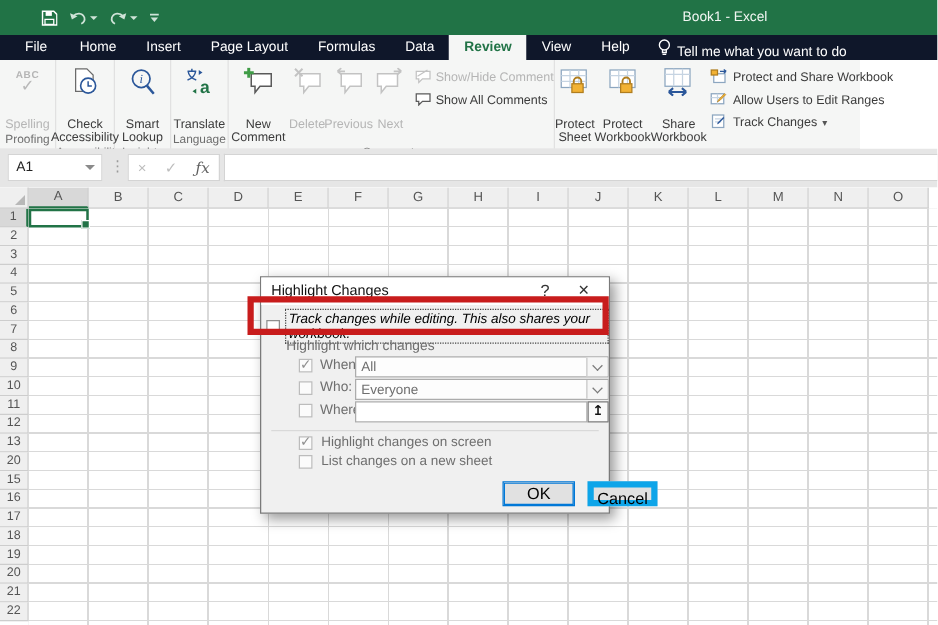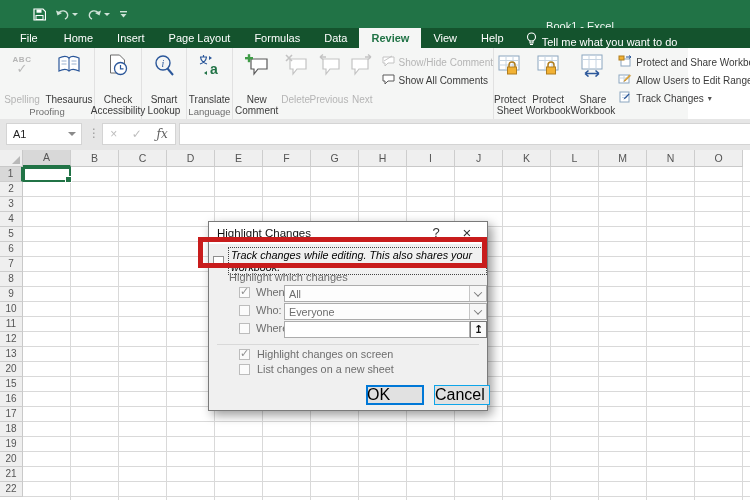--- a/index.html
+++ b/index.html
@@ -5,24 +5,24 @@
   html,body{margin:0;padding:0;}
   body{font-family:"Liberation Sans","DejaVu Sans",sans-serif;-webkit-font-smoothing:antialiased;}
   #app{position:relative;width:750px;height:500px;background:#fff;overflow:hidden;font-size:11px;color:#262626;}
 
   
   .titlebar{position:absolute;left:0;top:0;width:750px;height:28px;background:#217346;display:flex;align-items:center;}
   .qat{display:flex;align-items:center;gap:9px;margin-left:33px;}
   .qat .qbtn{display:flex;align-items:center;gap:2px;cursor:default;}
   .qat svg{display:block;}
   .qcaret{width:0;height:0;border-left:3px solid transparent;border-right:3px solid transparent;border-top:3px solid #cfe3d8;}
-  .win-title{position:absolute;left:505px;top:0;width:150px;height:28px;line-height:28px;text-align:center;color:#f2f6f3;font-size:11px;margin-top:12px;}
-
-  
-  .tabrow{position:absolute;left:0;top:28px;width:750px;height:20px;background:#14532d;display:flex;align-items:stretch;}
+  .win-title{position:absolute;left:505px;top:0;width:150px;height:28px;line-height:28px;text-align:center;color:#f2f6f3;font-size:11px;}
+
+  
+  .tabrow{position:absolute;left:0;top:28px;width:750px;height:20px;background:#0f172a;display:flex;align-items:stretch;}
   .tab{padding:0 12px;line-height:20px;color:#fff;font-size:11px;cursor:default;}
   .tab.file{margin-left:6px;padding:0 14px;}
   .tab.active{background:#f5f6f5;color:#217346;font-weight:bold;}
   .tellme{display:flex;align-items:flex-end;gap:5px;color:#fff;margin-left:10px;font-size:11px;}
 
   
   .ribbon{position:absolute;left:0;top:48px;width:688px;height:71px;background:#f5f6f5;border-bottom:1px solid #d2d2d2;display:flex;}
   .rgroup{display:flex;flex-direction:column;border-right:1px solid #e1e1e1;box-sizing:border-box;}
   .rgroup-buttons{flex:1;display:flex;align-items:stretch;padding-top:1px;}
   .rgroup-label{height:14px;line-height:13px;text-align:center;font-size:9.5px;color:#6e6e6e;}
@@ -80,23 +80,23 @@
   .drow{position:absolute;left:30px;display:flex;align-items:center;gap:6px;}
   .drow .dlab{color:#6e6e6e;width:38px;}
   .combo{position:absolute;left:75px;width:203px;height:17px;background:#fdfdfd;border:1px solid #acacac;box-sizing:border-box;display:flex;align-items:center;}
   .combo .cval{flex:1;padding-left:4px;color:#6e6e6e;font-size:10.8px;}
   .combo .cbtn{width:16px;height:100%;border-left:1px solid #c6c6c6;background:#f6f6f6;display:flex;align-items:center;justify-content:center;}
   .chev{width:5px;height:5px;border-right:1.4px solid #7a7a7a;border-bottom:1.4px solid #7a7a7a;transform:rotate(45deg) translate(-1px,-1px);}
   .wherefield{position:absolute;left:75px;width:186px;height:17px;background:#fff;border:1px solid #acacac;box-sizing:border-box;}
   .collapsebtn{position:absolute;left:261px;width:17px;height:17px;background:#fafafa;border:1px solid #7a7a7a;box-sizing:border-box;text-align:center;line-height:14px;font-size:11px;color:#111;font-weight:bold;}
   .dsep{position:absolute;left:8px;right:8px;top:122px;border-top:1px solid #d9d9d9;}
   .optrow{position:absolute;left:30px;display:flex;align-items:center;gap:7px;color:#6e6e6e;font-size:10.8px;}
-  .dbtn{position:absolute;top:163px;height:20px;box-sizing:border-box;background:#e1e1e1;line-height:18px;color:#000;font-size:16px;}
+  .dbtn{position:absolute;top:163px;height:20px;box-sizing:border-box;background:#e1e1e1;text-align:center;line-height:18px;color:#000;font-size:13px;margin-left:36px;}
   .dbtn.ok{left:157px;width:58px;border:1px solid #0078d7;box-shadow:inset 0 0 0 1px #0078d7;}
-  .dbtn.cancel{left:225px;width:56px;border:1px solid #0ea5e9;}
+  .dbtn.cancel{left:225px;width:56px;border:5px solid #0ea5e9;}
 
   
   .red-annot{position:absolute;left:198px;top:237px;width:289px;height:31px;border:5px solid #c81c1c;box-sizing:border-box;z-index:20;}
 </style>
 </head>
 <body>
 
 <div id="app">
 
   <div class="titlebar">
@@ -165,30 +165,20 @@
       <div class="rgroup-buttons">
         <div class="rbtn dis" style="width:44px">
           <span class="ric">
               <span style="display:flex;flex-direction:column;align-items:center">
                 <span class="abc">ABC</span>
                 <span class="abc-check">✓</span>
               </span>
             </span>
           <span class="rlabel">Spelling</span>
         </div>
-        <div class="rbtn" style="width:50px">
-          <span class="ric">
-              <svg width="24" height="20" viewBox="0 0 24 20">
-                <path d="M2 3 C6 1,10 1,12 3 C14 1,18 1,22 3 V16 C18 14,14 14,12 16 C10 14,6 14,2 16 Z" fill="#fff" stroke="#2b579a" stroke-width="1.2"></path>
-                <line x1="12" y1="3" x2="12" y2="16" stroke="#2b579a"></line>
-                <path d="M4.5 6 h5 M4.5 9 h5 M14.5 6 h5 M14.5 9 h5" stroke="#9ab1d0" stroke-width="1"></path>
-              </svg>
-            </span>
-          <span class="rlabel">Thesaurus</span>
-        </div>
       </div>
       <div class="rgroup-label">Proofing</div>
     </div>
 
     <div class="rgroup" style="width:47px">
       <div class="rgroup-buttons">
         <div class="rbtn" style="width:46px">
           <span class="ric">
               <svg width="19" height="23" viewBox="0 0 19 23">
                 <path d="M1.5 1 h9 l5 5 v13 h-14 z" fill="#fff" stroke="#6b6b6b"></path>

